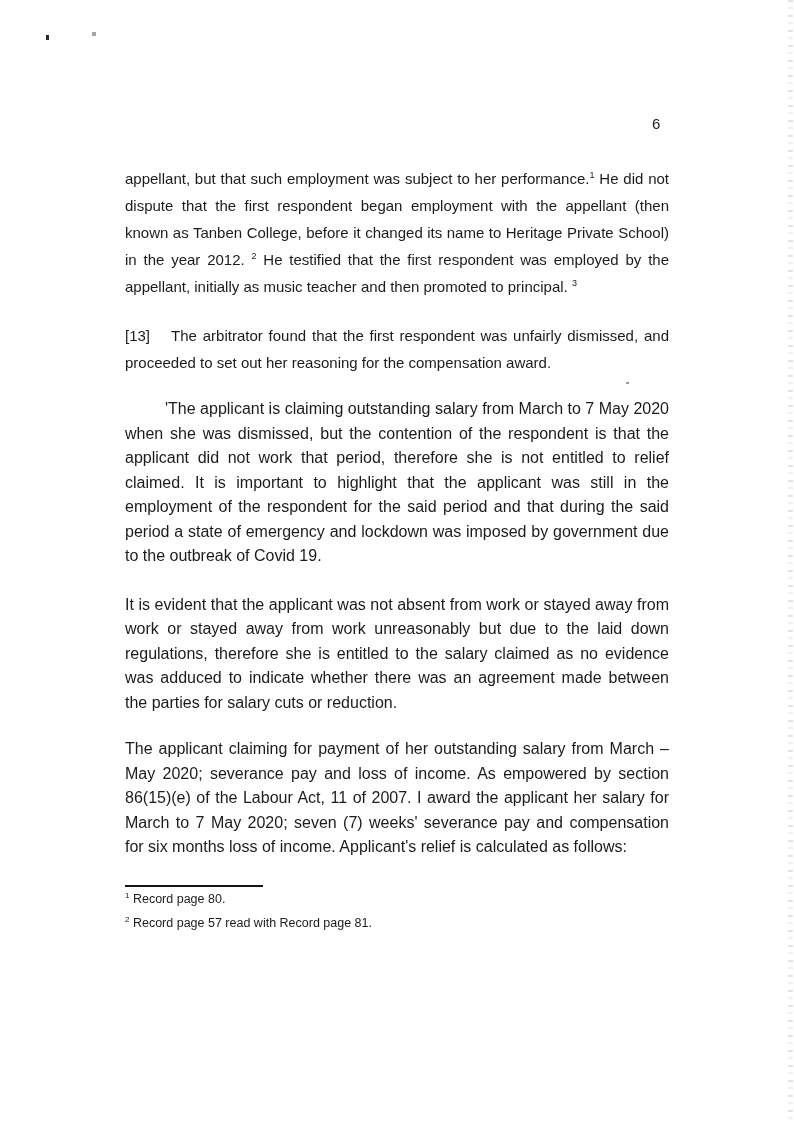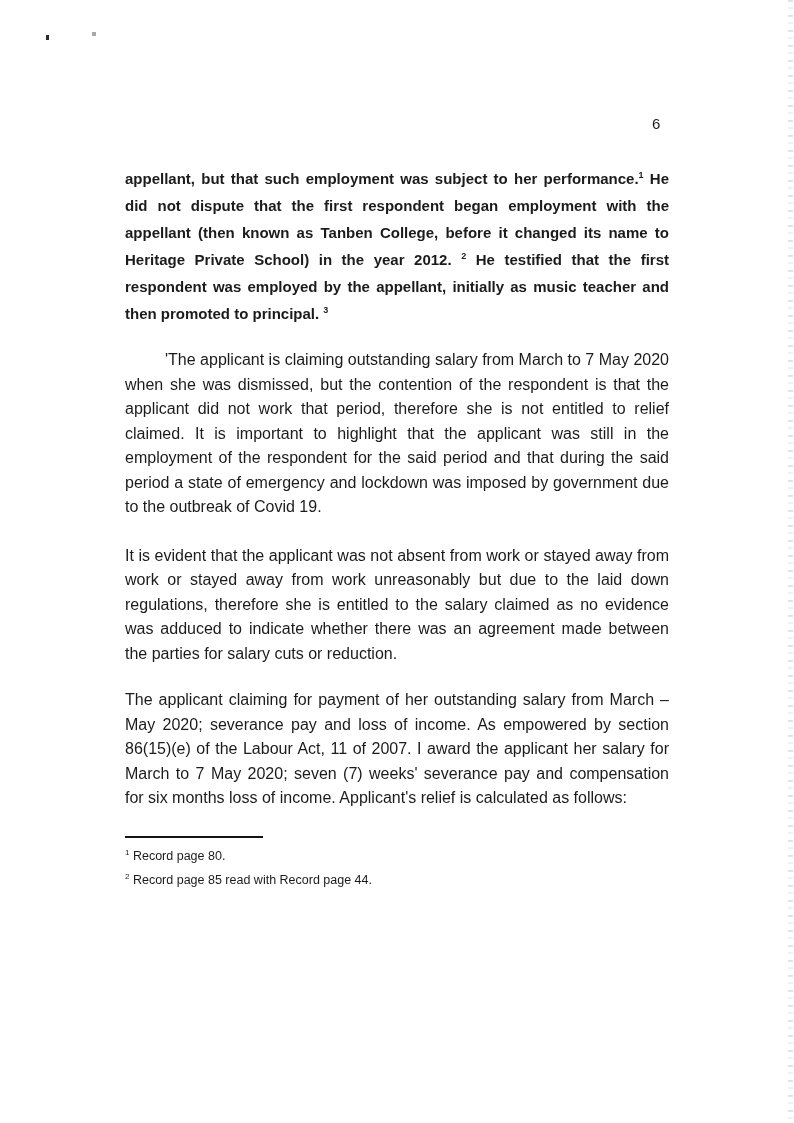--- a/index.html
+++ b/index.html
@@ -27,21 +27,20 @@
     position: absolute;
     left: 125px;
     top: 165px;
     width: 544px;
   }
   p { margin: 0; }
   .para {
     font-size: 15px;
     line-height: 27px;
     text-align: justify;
-    font-weight: bold;
   }
   .p13 { margin-top: 22px; }
   .p14 { margin-top: 27px; }
   .pnum { margin-right: 21px; }
   sup.fnref {
     font-size: 9px;
     line-height: 0;
     vertical-align: super;
   }
   .quote {
@@ -53,21 +52,20 @@
   .q1 { text-indent: 40px; }
   .q2 { margin-top: 24px; }
   .q3 { margin-top: 22px; }
   .fnrule {
     margin-top: 25px;
     width: 138px;
     height: 0;
     border-top: 2px solid #141414;
   }
   .footnotes {
-    margin-top: 6px;
     font-size: 12.5px;
     line-height: 24.5px;
   }
   sup.fnmark {
     font-size: 8px;
     line-height: 0;
     vertical-align: super;
   }
   .speck {
     position: absolute;
@@ -111,29 +109,30 @@
   <span class="speck speck-2"></span>
   <span class="speck speck-3"></span>
   <div class="edge-noise"></div>
 
   <div class="pageno">6</div>
 
   <main class="content">
 
     <p class="para"><span>appellant, but that such employment was subject to her performance.</span><sup class="fnref">1</sup><span> He did not dispute that the first respondent began employment with the appellant (then known as Tanben College, before it changed its name to Heritage Private School) in the year 2012. </span><sup class="fnref">2</sup><span>  He testified that the first respondent was employed by the appellant, initially as music teacher and then promoted to principal. </span><sup class="fnref">3</sup></p>
 
+    <p class="para p13"><span class="pnum">[13]</span><span>The arbitrator found that the first respondent was unfairly dismissed, and proceeded to set out her reasoning for the compensation award.</span></p>
 
 
     <blockquote class="quote" style="margin-left:0;margin-right:0;">
       <p class="q1">'The applicant is claiming outstanding salary from March to 7 May 2020 when she was dismissed, but the contention of the respondent is that the applicant did not work that period, therefore she is not entitled to relief claimed. It is important to highlight that the applicant was still in the employment of the respondent for the said period and that during the said period a state of emergency and lockdown was imposed by government due to the outbreak of Covid 19.</p>
       <p class="q2">It is evident that the applicant was not absent from work or stayed away from work or stayed away from work unreasonably but due to the laid down regulations, therefore she is entitled to the salary claimed as no evidence was adduced to indicate whether there was an agreement made between the parties for salary cuts or reduction.</p>
       <p class="q3">The applicant claiming for payment of her outstanding salary from March – May 2020; severance pay and loss of income. As empowered by section 86(15)(e) of the Labour Act, 11 of 2007. I award the applicant her salary for March to 7 May 2020; seven (7) weeks' severance pay and compensation for six months loss of income. Applicant's relief is calculated as follows:</p>
     </blockquote>
 
     <div class="fnrule"></div>
 
     <div class="footnotes">
       <p class="fn"><sup class="fnmark">1</sup> <span>Record page 80.</span></p>
-      <p class="fn"><sup class="fnmark">2</sup> <span>Record page 85 read with Record page 44.</span></p>
+      <p class="fn"><sup class="fnmark">2</sup> <span>Record page 57 read with Record page 81.</span></p>
     </div>
 
   </main>
 </div>
 
 </body></html>

